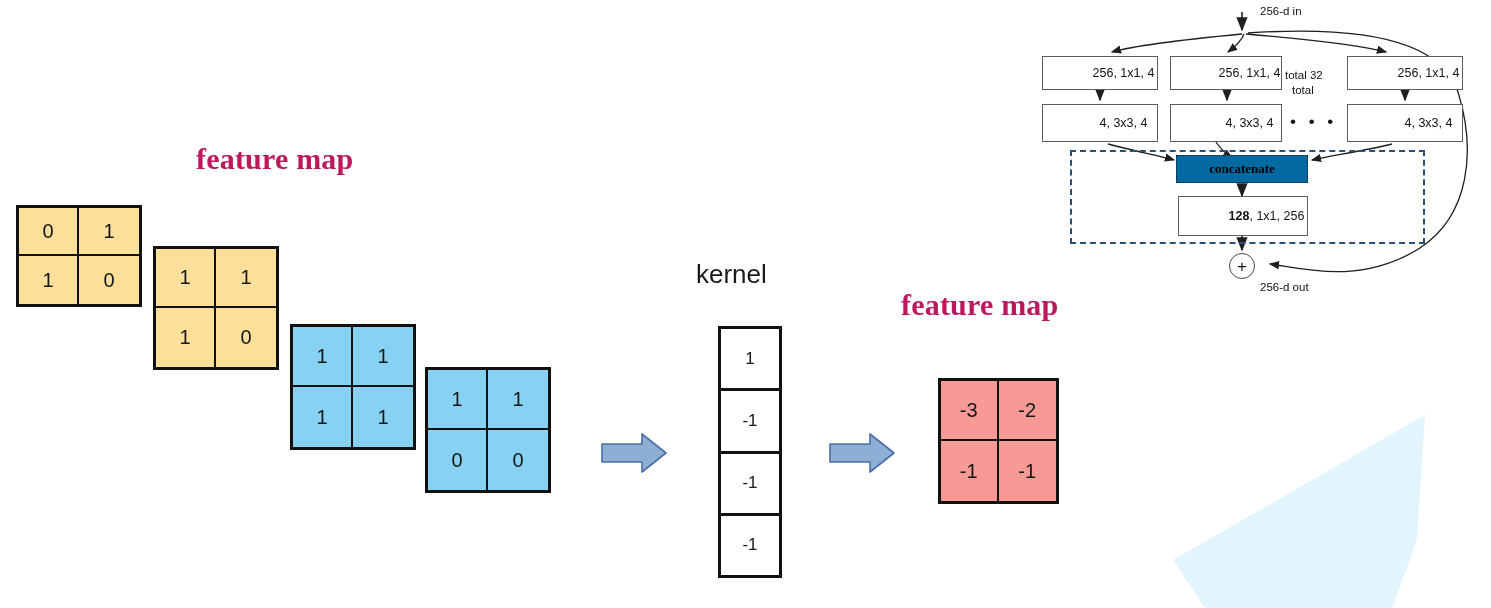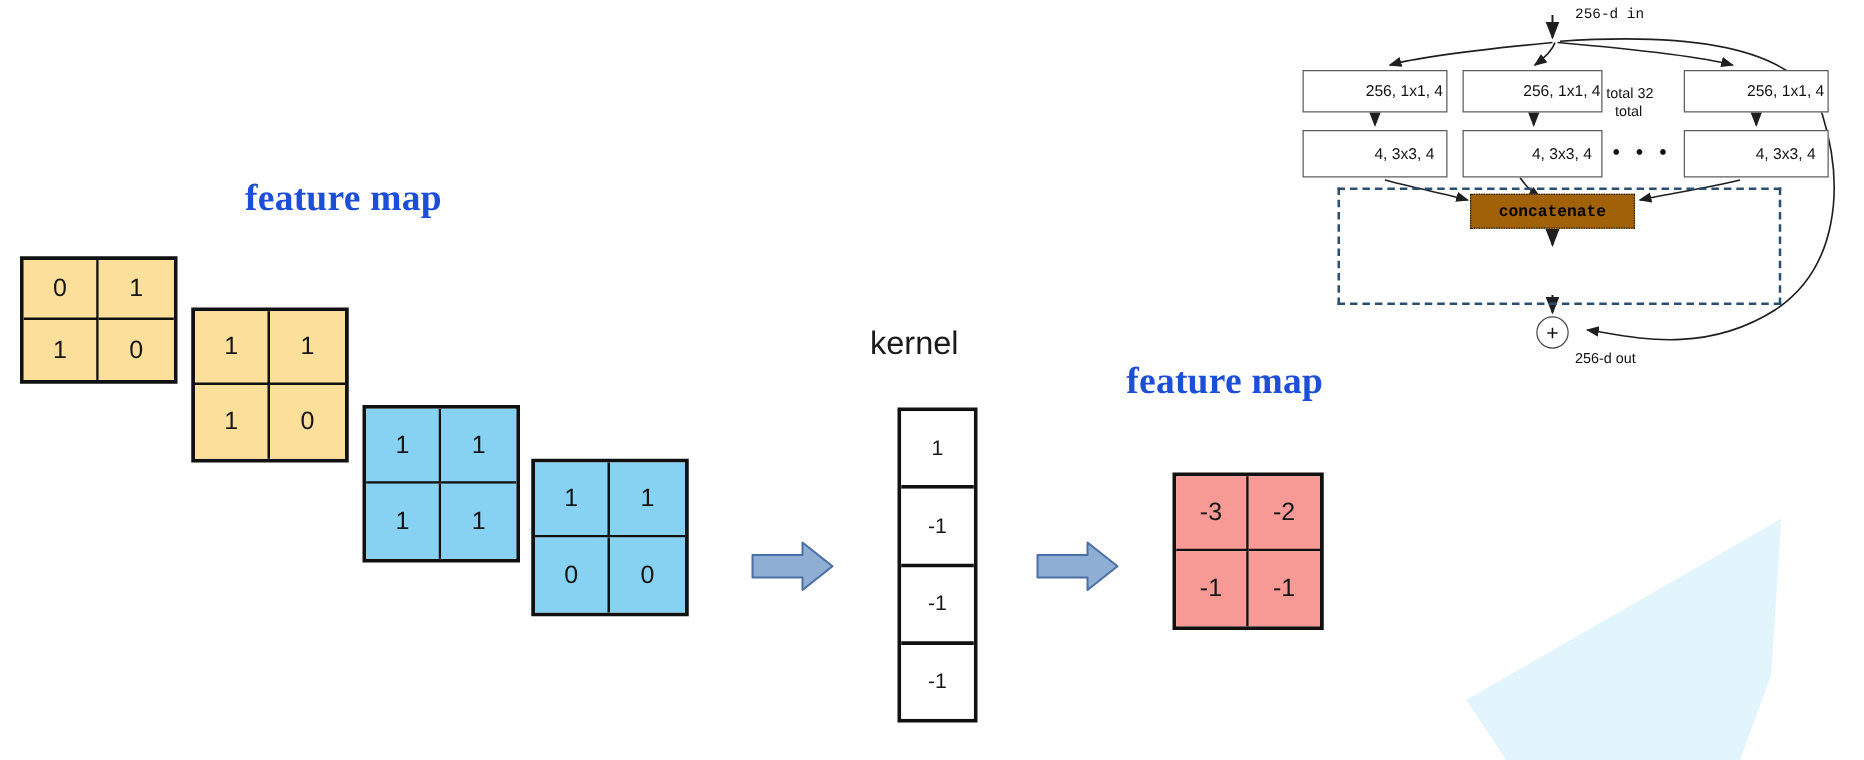--- a/index.html
+++ b/index.html
@@ -22,21 +22,21 @@
     position: absolute;
     left: 0; top: 0;
     width: 1491px; height: 608px;
     pointer-events: none;
   }
   
   .label-serif {
     position: absolute;
     font-family: "Liberation Serif", serif;
     font-weight: bold;
-    color: #1d4ed8;
+    color: #be185d;
     white-space: nowrap;
     letter-spacing: 0.2px;
   }
   .label-sans {
     position: absolute;
     font-family: "Liberation Sans", sans-serif;
     font-weight: normal;
     color: #1a1a1a;
     white-space: nowrap;
   }
@@ -115,25 +115,25 @@
     font-size: 12.5px;
     color: #121212;
     white-space: nowrap;
     padding-left: 47px;
   }
   .rx-box b { font-weight: bold; }
   .rx-concat {
     position: absolute;
     box-sizing: border-box;
     border: 1.4px dotted #1a1a1a;
-    background: #a16207;
-    display: flex;
-    align-items: center;
-    justify-content: center;
-    font-family: Liberation Mono, monospace;
+    background: #0369a1;
+    display: flex;
+    align-items: center;
+    justify-content: center;
+    font-family: Liberation Serif, serif;
     font-weight: bold;
     font-size: 13px;
     color: #000000;
     white-space: nowrap;
   }
   .rx-text {
     position: absolute;
     font-family: "Liberation Sans", sans-serif;
     font-size: 11.5px;
     color: #111111;
@@ -263,39 +263,43 @@
       <path d="M196,142 C200,148 206,154 212,158" fill="none" stroke="#1f1f1f" stroke-width="1.3" marker-end="url(#ah)"></path>
       <path d="M372,144 C348,150 310,156 292,160" fill="none" stroke="#1f1f1f" stroke-width="1.3" marker-end="url(#ah)"></path>
 
       <line x1="222" y1="186" x2="222" y2="196" stroke="#1f1f1f" stroke-width="1.6" marker-end="url(#ah2)"></line>
 
       <line x1="222" y1="236" x2="222" y2="250" stroke="#1f1f1f" stroke-width="1.6" marker-end="url(#ah2)"></line>
 
       <path d="M228,33 C330,26 420,36 438,92 C456,150 450,215 400,248 C340,286 280,268 250,264" fill="none" stroke="#1f1f1f" stroke-width="1.3" marker-end="url(#ah)"></path>
     </svg>
 
-    <div class="rx-text" style="left:240px; top:5px;font-family:Liberation Mono, monospace;">256-d in</div>
+    <div class="rx-text" style="left:240px; top:5px;">256-d in</div>
     <div class="rx-text" style="left:240px; top:281px;">256-d out</div>
 
     <div class="rx-text" style="left:265px; top:69px; text-align:right;">total 32</div>
     <div class="rx-text" style="left:272px; top:84px; text-align:center;">total</div>
 
     <div class="rx-box" style="left:22px; top:56px; width:116px; height:34px;">256, 1x1, 4</div>
     <div class="rx-box" style="left:22px; top:104px; width:116px; height:38px;">4, 3x3, 4</div>
 
     <div class="rx-box" style="left:150px; top:56px; width:112px; height:34px;">256, 1x1, 4</div>
     <div class="rx-box" style="left:150px; top:104px; width:112px; height:38px;">4, 3x3, 4</div>
 
     <div class="rx-dots" style="left:270px; top:112px;">• • •</div>
 
     <div class="rx-box" style="left:327px; top:56px; width:116px; height:34px;">256, 1x1, 4</div>
     <div class="rx-box" style="left:327px; top:104px; width:116px; height:38px;">4, 3x3, 4</div>
 
     <div class="rx-dashed" style="left:50px; top:150px; width:355px; height:94px;"></div>
 
     <div class="rx-concat" style="left:156px; top:155px; width:132px; height:28px;">concatenate</div>
 
+    <div class="rx-box" style="left:158px; top:196px; width:130px; height:40px;">
+      <b>128</b>
+        <span>, 1x1, 256</span>
+    </div>
 
     <div class="rx-plus" style="left:209px; top:253px;">+</div>
 
   </div>
 
 </div>
 
 </body></html>

